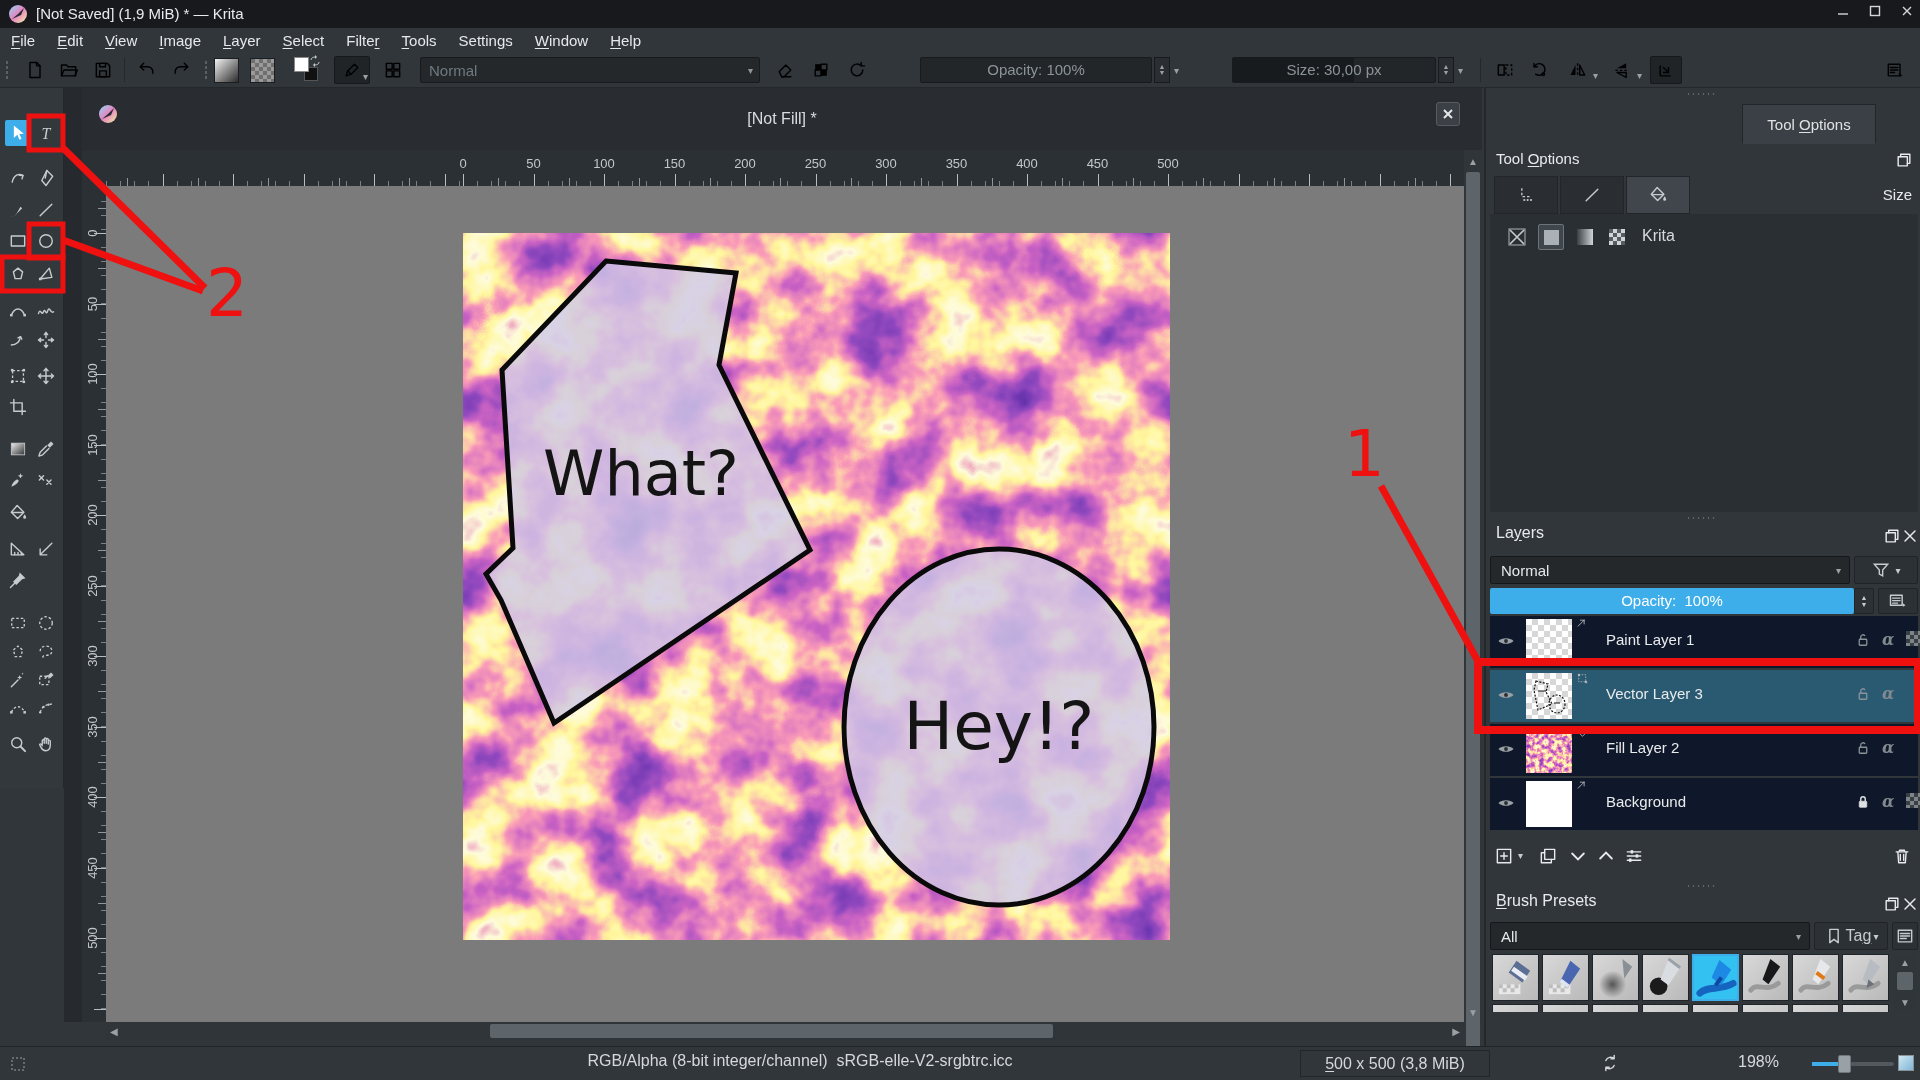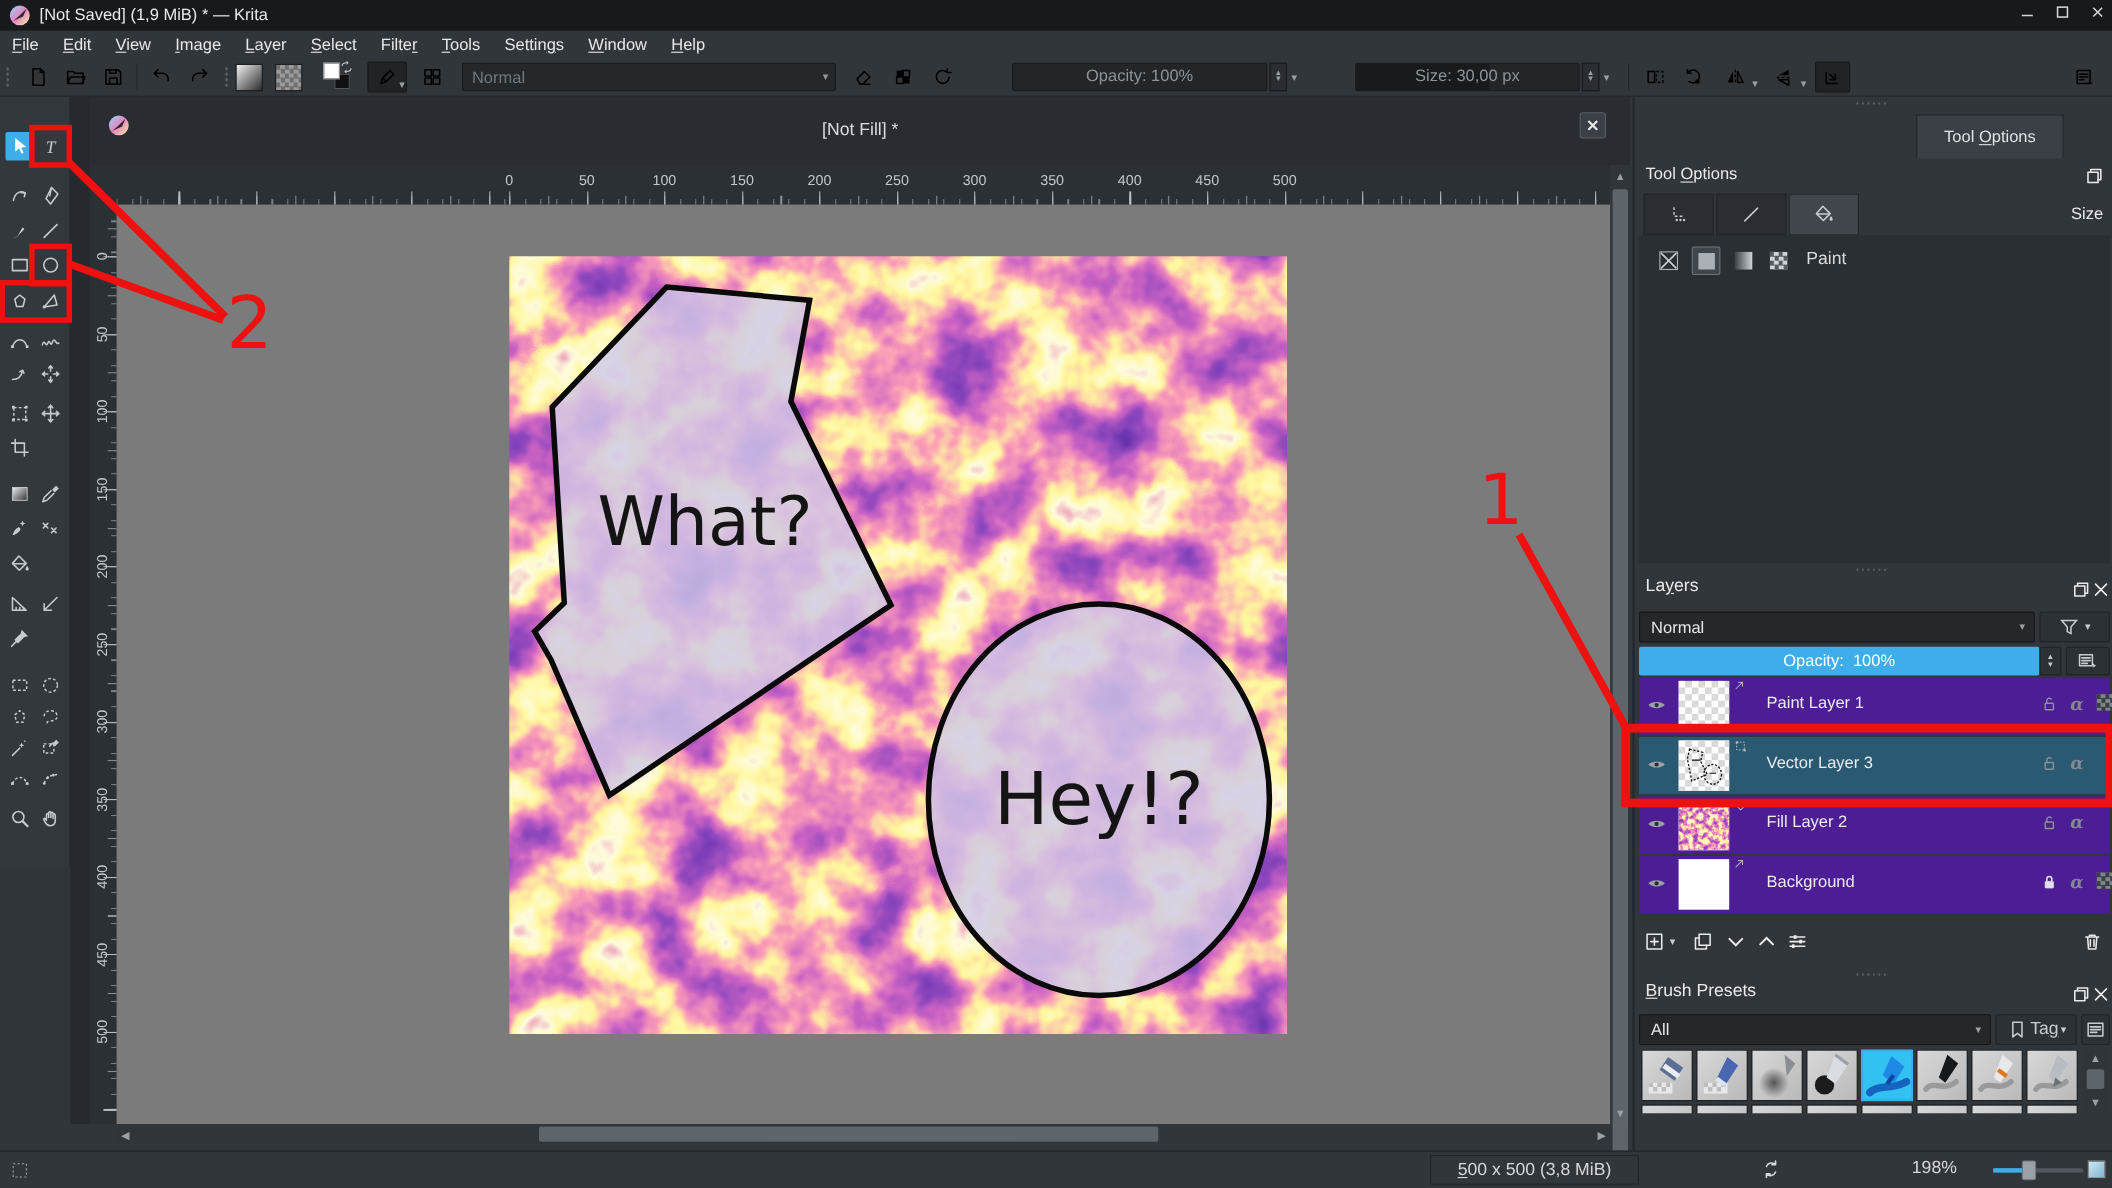--- a/index.html
+++ b/index.html
@@ -102,21 +102,21 @@
     background-image:radial-gradient(#5d646a 1px, transparent 1.2px); background-size:5px 4px; }
 
   .dcombo { position:absolute; background:#24282b; border:1px solid #151719; border-radius:2px;
     color:#e6e8ea; font-size:15px; display:flex; align-items:center; }
   .dbtn { position:absolute; background:#2c3135; border:1px solid #202428; border-radius:2px;
     display:flex; align-items:center; justify-content:center; color:#c6cbcf; }
 
   #opacitybar { position:absolute; left:4px; top:500px; width:364px; height:26px; background:#3daee9;
     border-radius:2px; color:#fff; font-size:15px; text-align:center; line-height:26px; }
 
-  .layerrow { position:absolute; left:4px; width:428px; height:52px; background:#4c1d95; display:flex;
+  .layerrow { position:absolute; left:4px; width:428px; height:52px; background:#0f172a; display:flex;
     align-items:center; color:#e9ebec; font-size:15px; }
   .layerrow.sel { background:#2a5a72; }
   .lthumb { position:absolute; left:36px; top:3px; width:46px; height:46px; background:#fff; }
   .checker { background-image:
       linear-gradient(45deg,#d7d7d7 25%,transparent 25%,transparent 75%,#d7d7d7 75%),
       linear-gradient(45deg,#d7d7d7 25%,transparent 25%,transparent 75%,#d7d7d7 75%);
     background-size:12px 12px; background-position:0 0,6px 6px; background-color:#fff; }
   .lname { position:absolute; left:116px; top:15px; }
   .leye { position:absolute; left:6px; top:15px; }
   .lbadge { position:absolute; left:86px; top:2px; color:#aeb4b8; }
@@ -774,21 +774,21 @@
         </div>
       <div class="fillbtn sel" style="left:48px">
         <div style="width:15px;height:15px;background:#aab0b5"></div>
         </div>
       <div class="fillbtn" style="left:82px">
         <div style="width:16px;height:16px;background:linear-gradient(90deg,#3a3f44,#cfd4d8)"></div>
         </div>
       <div class="fillbtn" style="left:114px">
         <div style="width:16px;height:16px;background:repeating-conic-gradient(#cfd4d8 0 25%, #565c61 0 50%);background-size:8px 8px"></div>
         </div>
-      <div class="rp" style="left:152px;top:13px;font-size:16px;color:#d8dbdd">Paint</div>
+      <div class="rp" style="left:152px;top:13px;font-size:16px;color:#d8dbdd">Krita</div>
     </div>
 
     <div class="dots-h" style="left:200px;top:428px"></div>
 
     <div class="rp" style="left:10px;top:436px;font-size:16px"><span>La<span class="u">y</span>ers</span></div>
     <i class="rp" style="left:396px;top:438px">
         <svg width="20" height="20" viewBox="0 0 24 24">
           <rect x="5" y="8" width="11" height="11" fill="none" stroke="currentColor" stroke-width="1.7" stroke-linecap="round" stroke-linejoin="round"></rect>
           <path d="M8 8V5h11v11h-3" fill="none" stroke="currentColor" stroke-width="1.7" stroke-linecap="round" stroke-linejoin="round"></path>
         </svg>
@@ -1110,20 +1110,21 @@
       <div class="thumb abs" style="left:3px;top:18px;width:16px;height:18px"></div>
       <div class="scrollarrow abs" style="left:0;right:0;bottom:2px">▼</div>
     </div>
 
   </div>
 
   <div class="abs" id="statusbar">
     <svg class="abs" style="left:10px;top:9px" width="16" height="16" viewBox="0 0 16 16">
       <rect x="2" y="2" width="12" height="12" fill="none" stroke="#9aa1a5" stroke-dasharray="2 2"></rect>
       </svg>
+    <div class="abs pre" style="left:300px;top:5px;width:1000px;text-align:center">RGB/Alpha (8-bit integer/channel)  sRGB-elle-V2-srgbtrc.icc</div>
     <div id="docsizebox"><span><span class="u">5</span>00 x 500 (3,8 MiB)</span></div>
     <i class="abs" style="left:1600px;top:6px">
         <svg width="20" height="20" viewBox="0 0 24 24">
           <path d="M7 9a6 6 0 0110-2M17 3v4h-4" fill="none" stroke="currentColor" stroke-width="1.7" stroke-linecap="round" stroke-linejoin="round"></path>
           <path d="M17 15a6 6 0 01-10 2M7 21v-4h4" fill="none" stroke="currentColor" stroke-width="1.7" stroke-linecap="round" stroke-linejoin="round"></path>
         </svg>
       </i>
     <div class="abs" style="left:1738px;top:6px">198%</div>
     <div class="abs" style="left:1812px;top:15px;width:82px;height:4px;background:#52585d;border-radius:2px">
       <div class="abs" style="left:0;top:0;width:32px;height:4px;background:#3daee9"></div>

